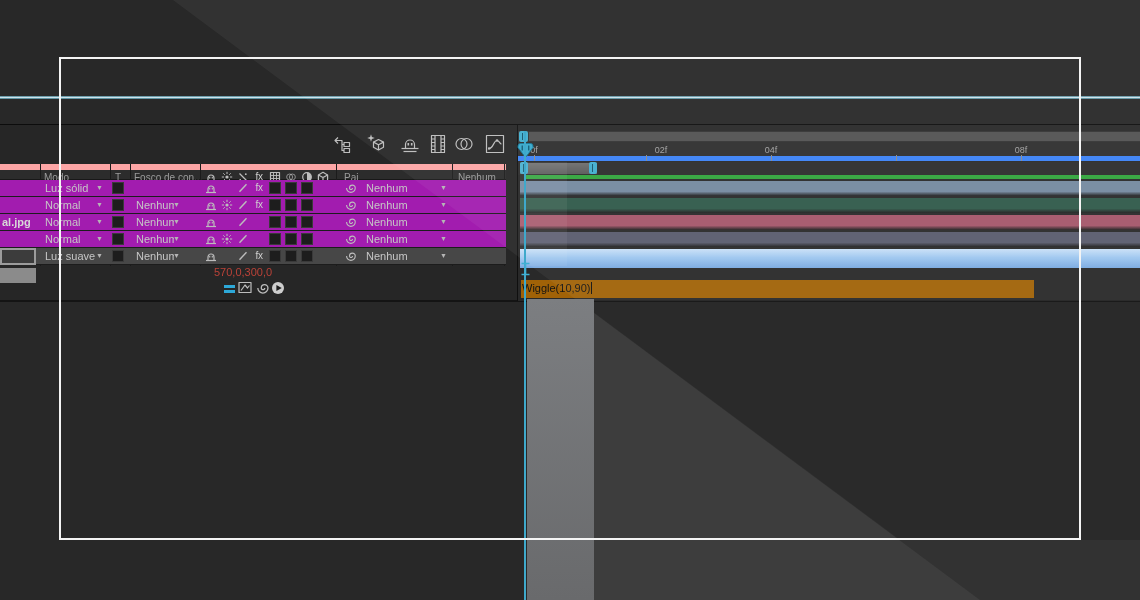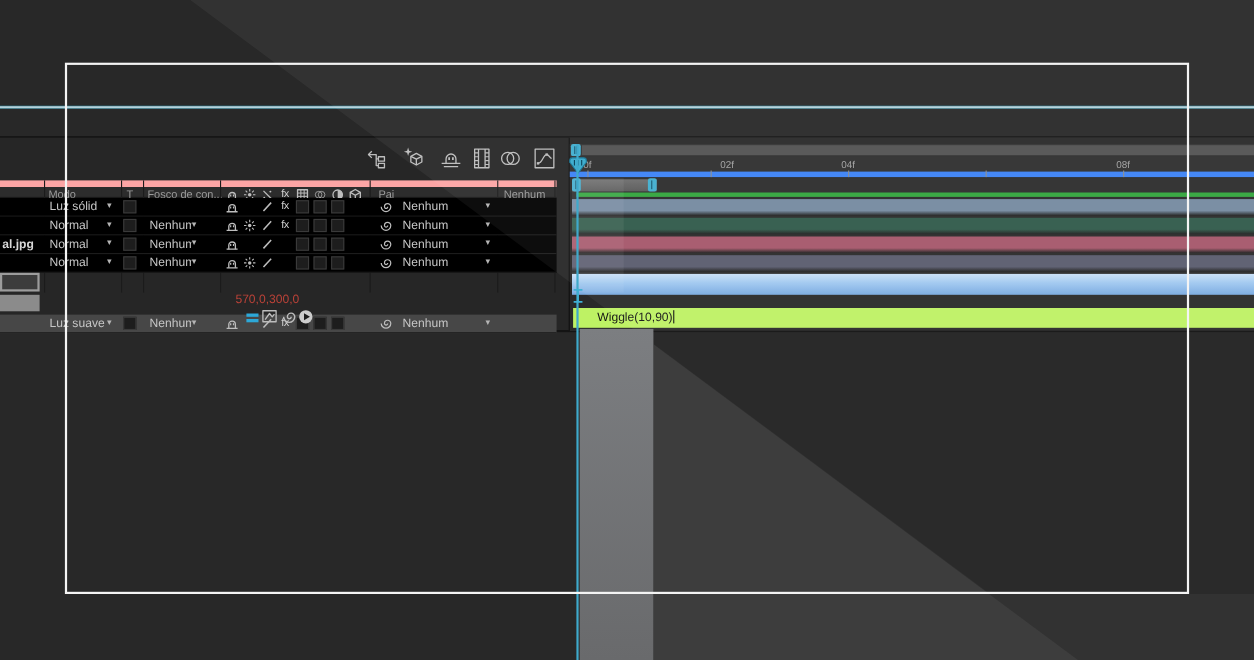--- a/index.html
+++ b/index.html
@@ -26,21 +26,21 @@
 
   
   .panel{position:absolute;left:0;top:124px;width:1140px;height:176px;z-index:10;
          background:#262626;border-top:1px solid #0c0c0c;box-shadow:0 2px 0 #141414;}
   .toolbar-ic{position:absolute;top:8px;width:22px;height:22px;}
   .hdr{position:absolute;left:0;top:39px;width:506px;height:16px;background:#2c2c2c;
        border-top:6px solid #fca5a5;border-bottom:1px solid #181818;color:#9b9b9b;font-size:10px;}
   .hdr span.lbl{position:absolute;top:2px;}
   .vsep{position:absolute;top:39px;width:1px;height:102px;background:#1b1b1b;}
   .rows{position:absolute;left:0;top:55px;width:506px;height:85px;}
-  .row{position:absolute;left:0;width:506px;height:17px;border-bottom:1px solid #1c1c1c;background:#000000;}
+  .row{position:absolute;left:0;width:506px;height:17px;border-bottom:1px solid #1c1c1c;background:#a21caf;}
   .row.sel{background:#474747;}
   .cell-txt{position:absolute;top:2px;white-space:nowrap;overflow:hidden;color:#c6c6c6;}
   .dd-arrow{position:absolute;top:4px;font-size:7px;color:#b5b5b5;}
   .chk{position:absolute;top:2px;width:12px;height:12px;background:#1d1d1d;border:1px solid #3a3a3a;}
   .swc{position:absolute;top:2px;width:14px;height:13px;}
   .swc svg,.hdr-sw svg{width:12px;height:12px;display:block;margin:0 auto;}
   .hdr-sw{position:absolute;top:1px;width:14px;height:13px;}
   .fx{font-size:10px;color:#cfcfcf;letter-spacing:-0.5px;}
   svg{stroke:#bdbdbd;fill:none;stroke-width:1.2;stroke-linecap:butt;stroke-linejoin:round;}
   svg .f{fill:#bdbdbd;stroke:none;}
@@ -60,22 +60,22 @@
   .greenbar{position:absolute;left:6px;top:50px;width:617px;height:4px;}
   .lbar{position:absolute;left:2px;width:621px;height:15px;}
   .lbar.sel{height:19px;background:linear-gradient(180deg,#c9e0f7 0%,#9ec7f0 45%,#79a9e0 100%);}
   .barwash{position:absolute;left:2px;top:37px;width:47px;height:104px;background:rgba(255,255,255,0.06);}
   
   .playhead{position:absolute;left:516px;top:142px;width:19px;height:17px;z-index:30;}
   
   .redval{position:absolute;left:214px;top:141px;font-size:11px;}
   .eq{position:absolute;left:224px;top:160px;width:11px;height:3px;background:#2da8d8;box-shadow:0 5px 0 #2da8d8;}
   .exic{position:absolute;top:156px;width:14px;height:14px;}
-  .wiggle{position:absolute;left:521px;top:155px;width:619px;height:18px;background:#bef264;
-          color:#141414;font-size:11px;padding:2px 0 0 22px;}
+  .wiggle{position:absolute;left:521px;top:155px;width:513px;height:18px;background:#a16207;
+          color:#141414;font-size:11px;padding:2px 0 0 1px;}
   .caret{display:inline-block;width:1px;height:12px;background:#111;vertical-align:-2px;margin-left:1px;}
   .ibeam{position:absolute;left:520px;top:262px;width:11px;height:14px;z-index:31;}
   .box1{position:absolute;left:0;top:123px;width:36px;height:17px;background:#3c3c3c;border:2px solid #9c9c9c;}
   .box2{position:absolute;left:0;top:143px;width:36px;height:15px;background:#8b8b8b;}
   .namecell{font-weight:bold;color:#d8d8d8;}
 </style>
 </head>
 <body>
 
 <div class="stage">
@@ -301,21 +301,21 @@
           <div class="chk" style="left: 285px;"></div>
           <div class="chk" style="left: 301px;"></div>
           <div class="swc" style="left: 344px;">
             <svg viewBox="0 0 13 13">
               <path d="M8.1 6.5a1.6 1.6 0 1 1-3.2 0 3.1 3.1 0 1 1 6.2 0 4.7 4.7 0 1 1-9.4 0"></path>
             </svg>
           </div>
           <div class="cell-txt" style="left: 366px; width: 70px;">Nenhum</div>
           <div class="dd-arrow" style="left: 440px;">▼</div>
         </div>
-        <div class="row sel" style="top: 68px; margin-top: 38px;">
+        <div class="row sel" style="top: 68px;">
           <div class="cell-txt" style="left: 45px; width: 52px;">Luz suave</div>
           <div class="dd-arrow" style="left: 96px;">▼</div>
           <div class="chk" style="left: 112px;"></div>
           <div class="cell-txt" style="left: 136px; width: 38px;">Nenhum</div>
           <div class="dd-arrow" style="left: 173px;">▼</div>
           <div class="swc" style="left: 204px;">
             <svg viewBox="0 0 12 12">
               <path d="M1 10.5h10"></path>
               <path d="M3 10.5V7a3 3 0 0 1 6 0v3.5"></path>
               <path d="M4.7 5.8v1.8M7.3 5.8v1.8" stroke-width="1.1"></path>

